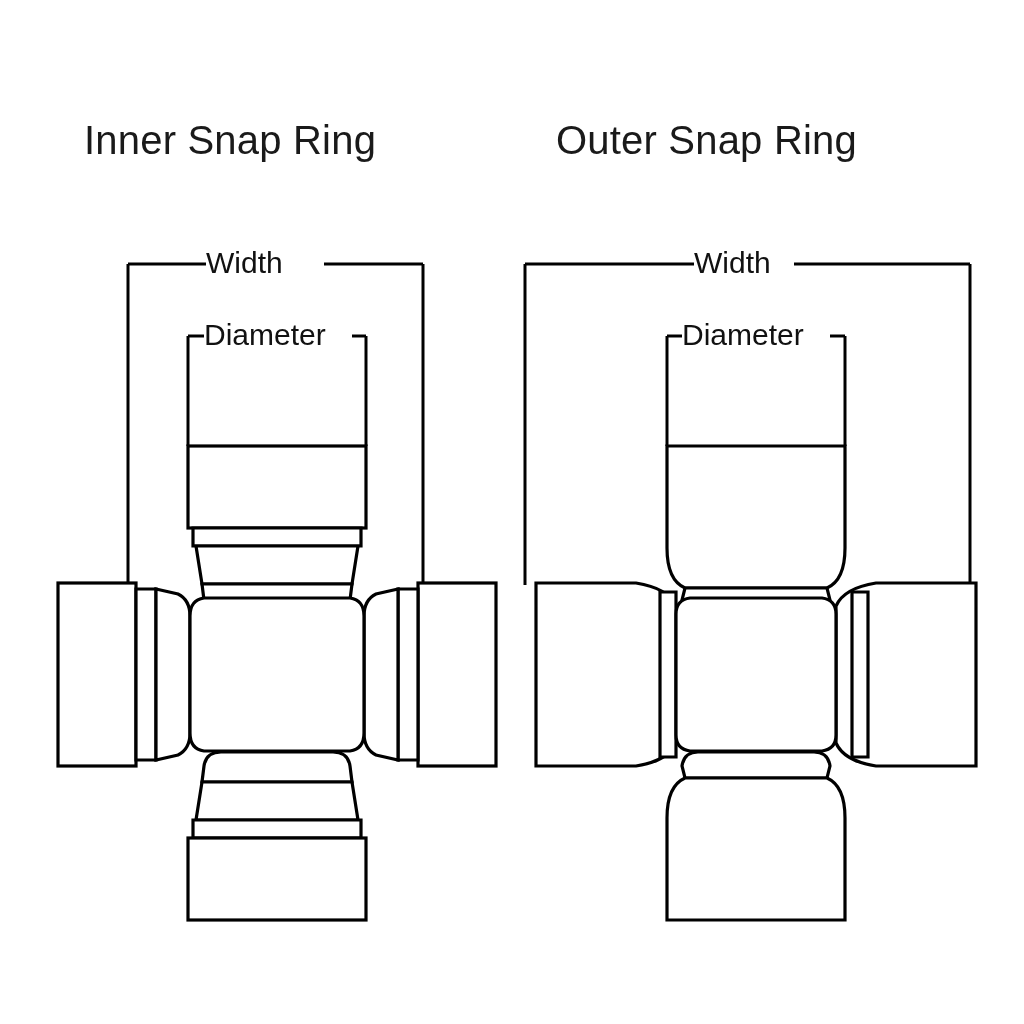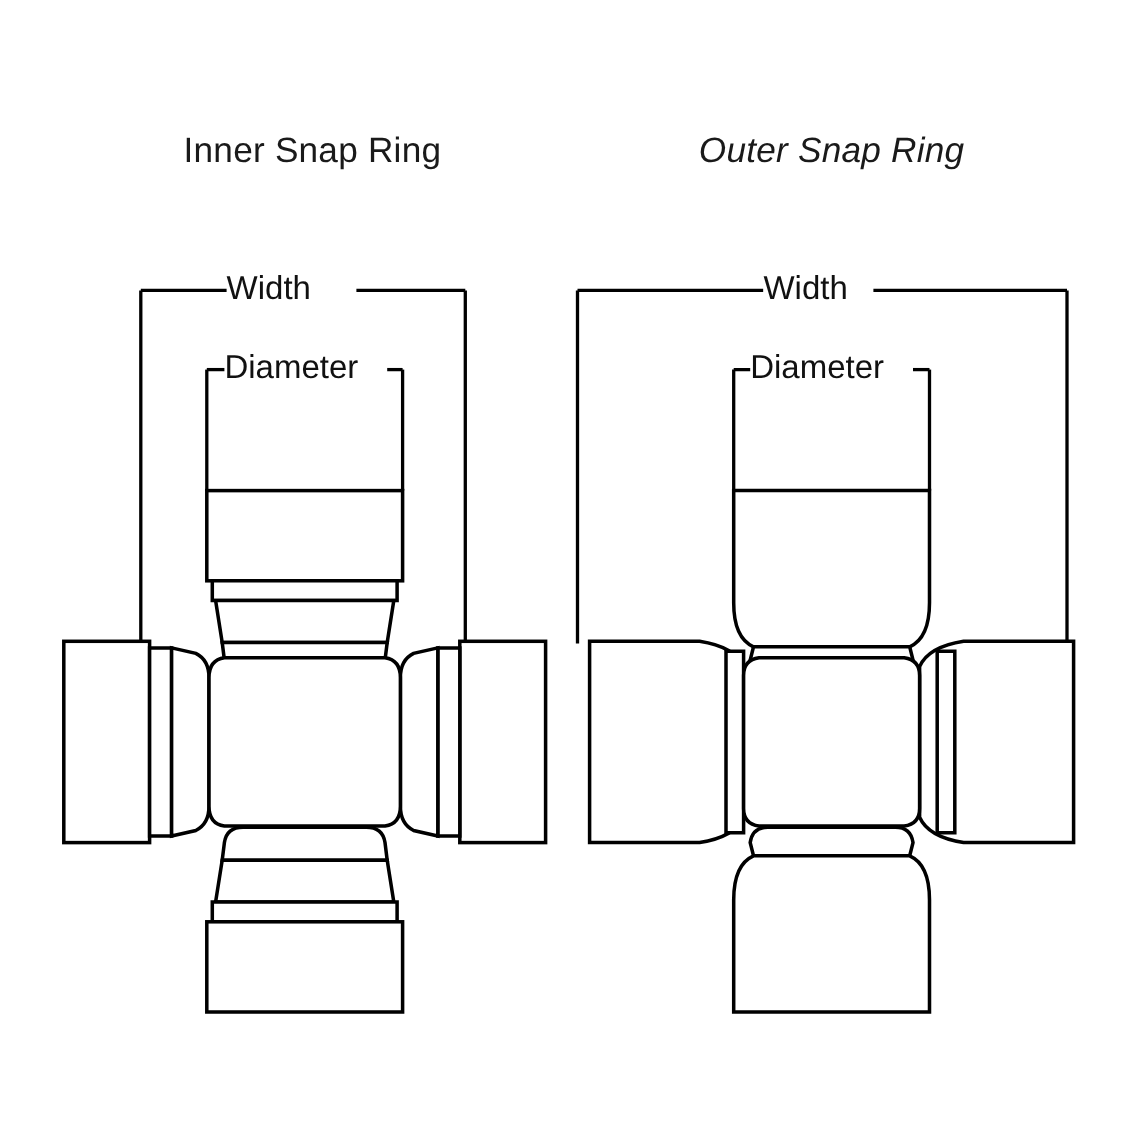--- a/index.html
+++ b/index.html
@@ -16,29 +16,29 @@
   }
   #page {
     position: relative;
     width: 1024px;
     height: 1024px;
     background: #ffffff;
   }
   .diagram-title {
     position: absolute;
     top: 118px;
-    font-size: 32px;
+    font-size: 40px;
     font-weight: 400;
     color: #1a1a1a;
-    text-align: center;
+    text-align: left;
     letter-spacing: 0.2px;
     white-space: nowrap;
   }
   #title-inner { left: 84px; width: 400px; }
-  #title-outer { left: 556px; width: 400px; font-style: italic; }
+  #title-outer { left: 556px; width: 400px; }
 
   .panel {
     position: absolute;
     top: 0;
     width: 512px;
     height: 1024px;
   }
   #panel-inner { left: 0; }
   #panel-outer { left: 512px; }
 

